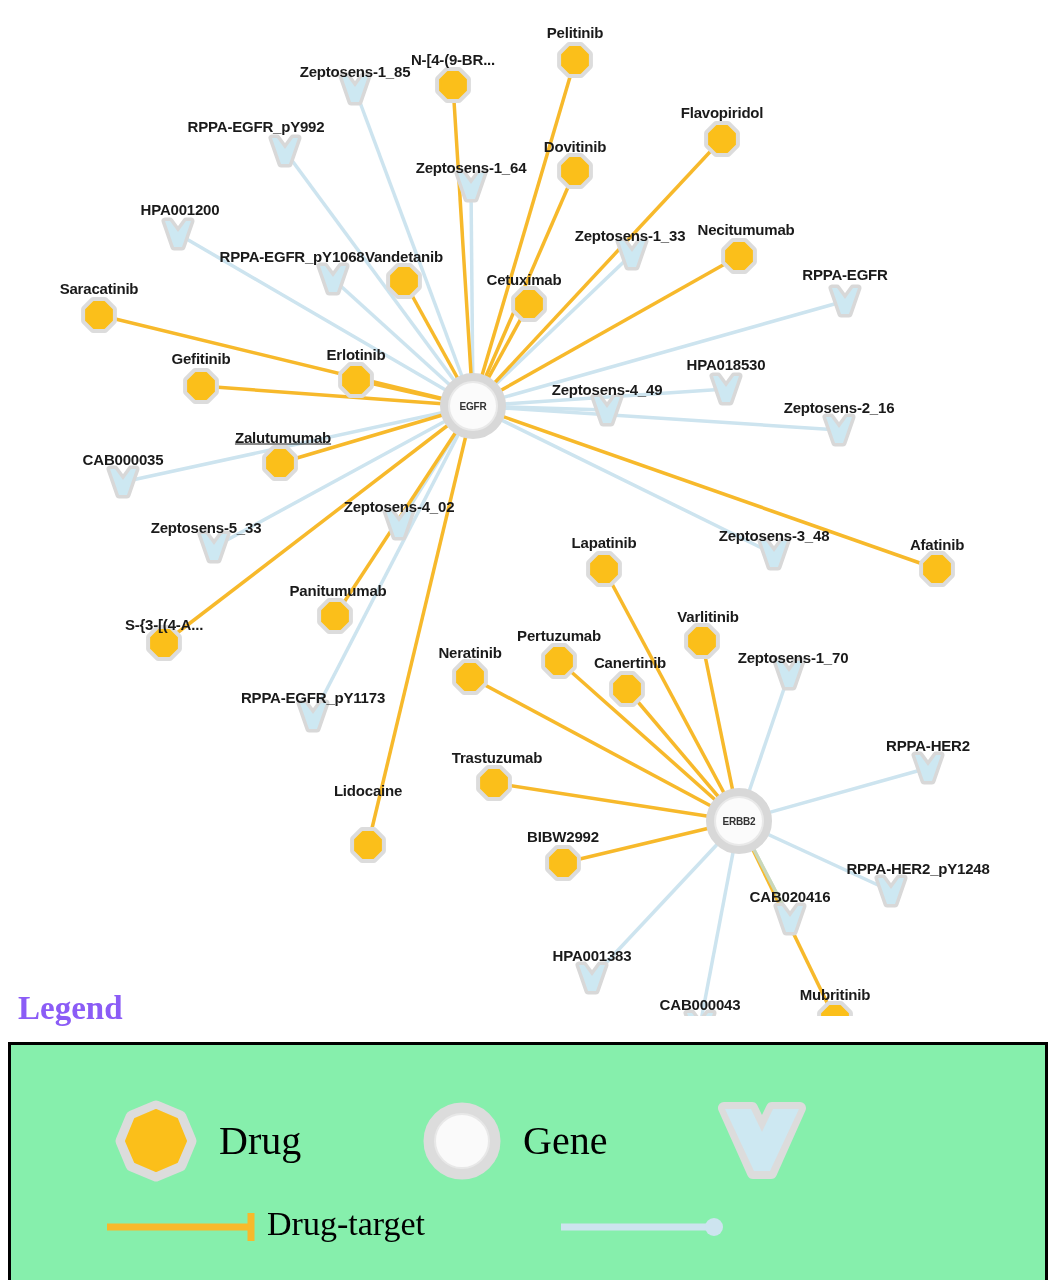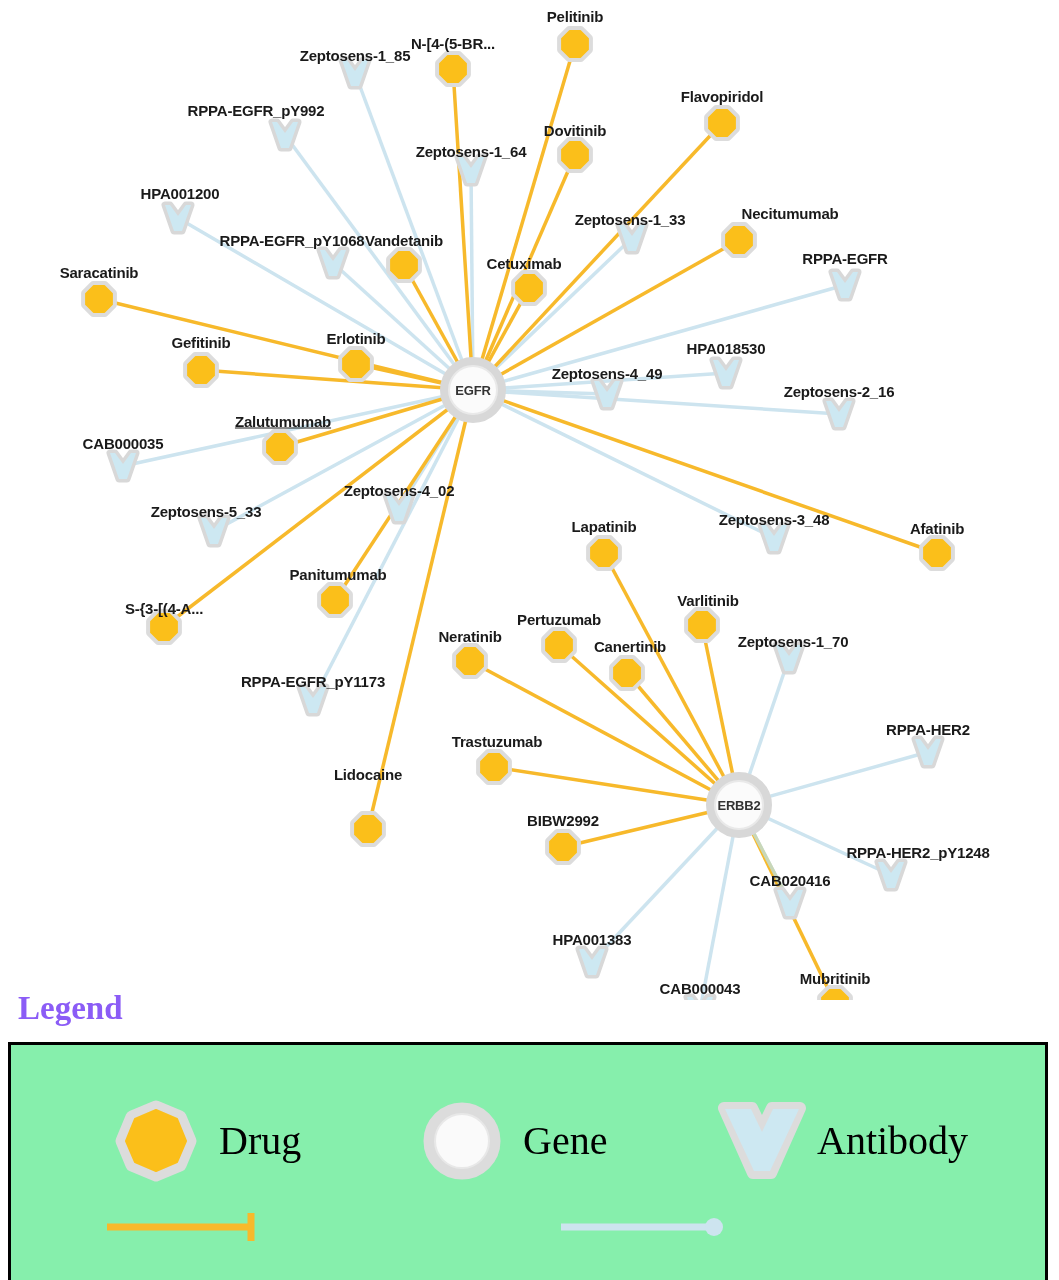--- a/index.html
+++ b/index.html
@@ -10,41 +10,41 @@
   body {
     width: 1059px;
     height: 1280px;
     position: relative;
     font-family: "Liberation Sans", sans-serif;
     overflow: hidden;
   }
   #network {
     position: absolute;
     left: 0;
-    top: 0;
+    top: 16px;
     width: 1059px;
     height: 1000px;
   }
   #network svg {
     position: absolute;
     left: 0;
     top: 0;
   }
   .node-label {
     position: absolute;
     font-family: "Liberation Sans", sans-serif;
     font-weight: bold;
     font-size: 15px;
     color: #1a1a1a;
     white-space: nowrap;
     transform: translate(-50%, -50%);
     letter-spacing: -0.2px;
   }
   .gene-label {
-    font-size: 13px;
+    font-size: 10px;
     font-weight: bold;
     color: #333;
   }
   #legend-title {
     position: absolute;
     left: 18px;
     top: 990px;
     font-family: "Liberation Serif", serif;
     font-size: 33px;
     font-weight: bold;
@@ -309,24 +309,24 @@
           <circle cx="473" cy="390" r="24" fill="#FBFBFB" stroke="#E9E9E9" stroke-width="2"></circle>
         </g>
         <g>
           <circle cx="739" cy="805" r="28" fill="#F7F7F7" stroke="#D8D8D8" stroke-width="10"></circle>
           <circle cx="739" cy="805" r="24" fill="#FBFBFB" stroke="#E9E9E9" stroke-width="2"></circle>
         </g>
       </g>
     </svg>
   <div id="net-labels">
       <div class="node-label" style="left: 575px; top: 16px;">Pelitinib</div>
-      <div class="node-label" style="left: 453px; top: 43px;">N-[4-(5-BR...</div>
+      <div class="node-label" style="left: 453px; top: 43px;">N-[4-(9-BR...</div>
       <div class="node-label" style="left: 722px; top: 96px;">Flavopiridol</div>
       <div class="node-label" style="left: 575px; top: 130px;">Dovitinib</div>
-      <div class="node-label" style="left: 746px; top: 213px; margin-left: 44px;">Necitumumab</div>
+      <div class="node-label" style="left: 746px; top: 213px;">Necitumumab</div>
       <div class="node-label" style="left: 404px; top: 240px;">Vandetanib</div>
       <div class="node-label" style="left: 524px; top: 263px;">Cetuximab</div>
       <div class="node-label" style="left: 99px; top: 272px;">Saracatinib</div>
       <div class="node-label" style="left: 356px; top: 338px;">Erlotinib</div>
       <div class="node-label" style="left: 201px; top: 342px;">Gefitinib</div>
       <div class="node-label" style="left: 283px; top: 421px; text-decoration: underline;">Zalutumumab</div>
       <div class="node-label" style="left: 937px; top: 528px;">Afatinib</div>
       <div class="node-label" style="left: 604px; top: 526px;">Lapatinib</div>
       <div class="node-label" style="left: 338px; top: 574px;">Panitumumab</div>
       <div class="node-label" style="left: 708px; top: 600px;">Varlitinib</div>
@@ -389,14 +389,14 @@
       <line x1="240" y1="168" x2="240" y2="196" stroke="#F7B92B" stroke-width="7"></line>
     </g>
 
     <g>
       <line x1="550" y1="182" x2="700" y2="182" stroke="#CDE4EF" stroke-width="7"></line>
       <circle cx="703" cy="182" r="9" fill="#CDE4EF"></circle>
     </g>
   </svg>
   <div class="legend-item-label" style="left:208px; top:72px;">Drug</div>
   <div class="legend-item-label" style="left:512px; top:72px;">Gene</div>
-  <div class="legend-item-label" style="left:806px; top:72px;">Antibody</div>
+  <div class="legend-line-label" style="left:256px; top:160px;">Drug-target</div>
 </div>
 
 </body></html>

